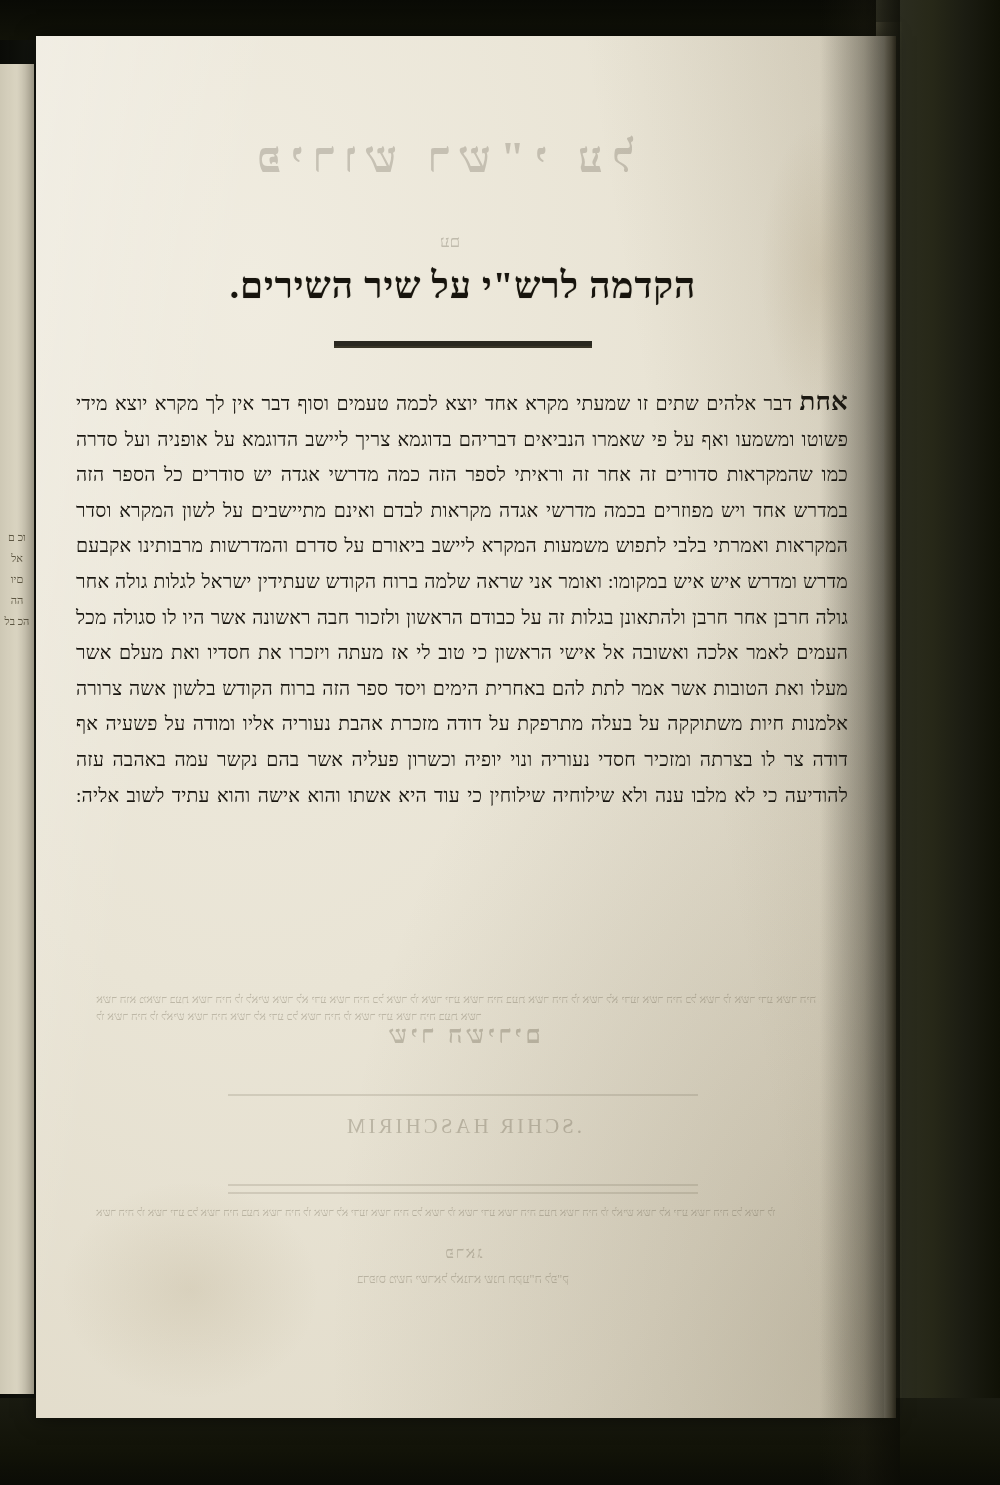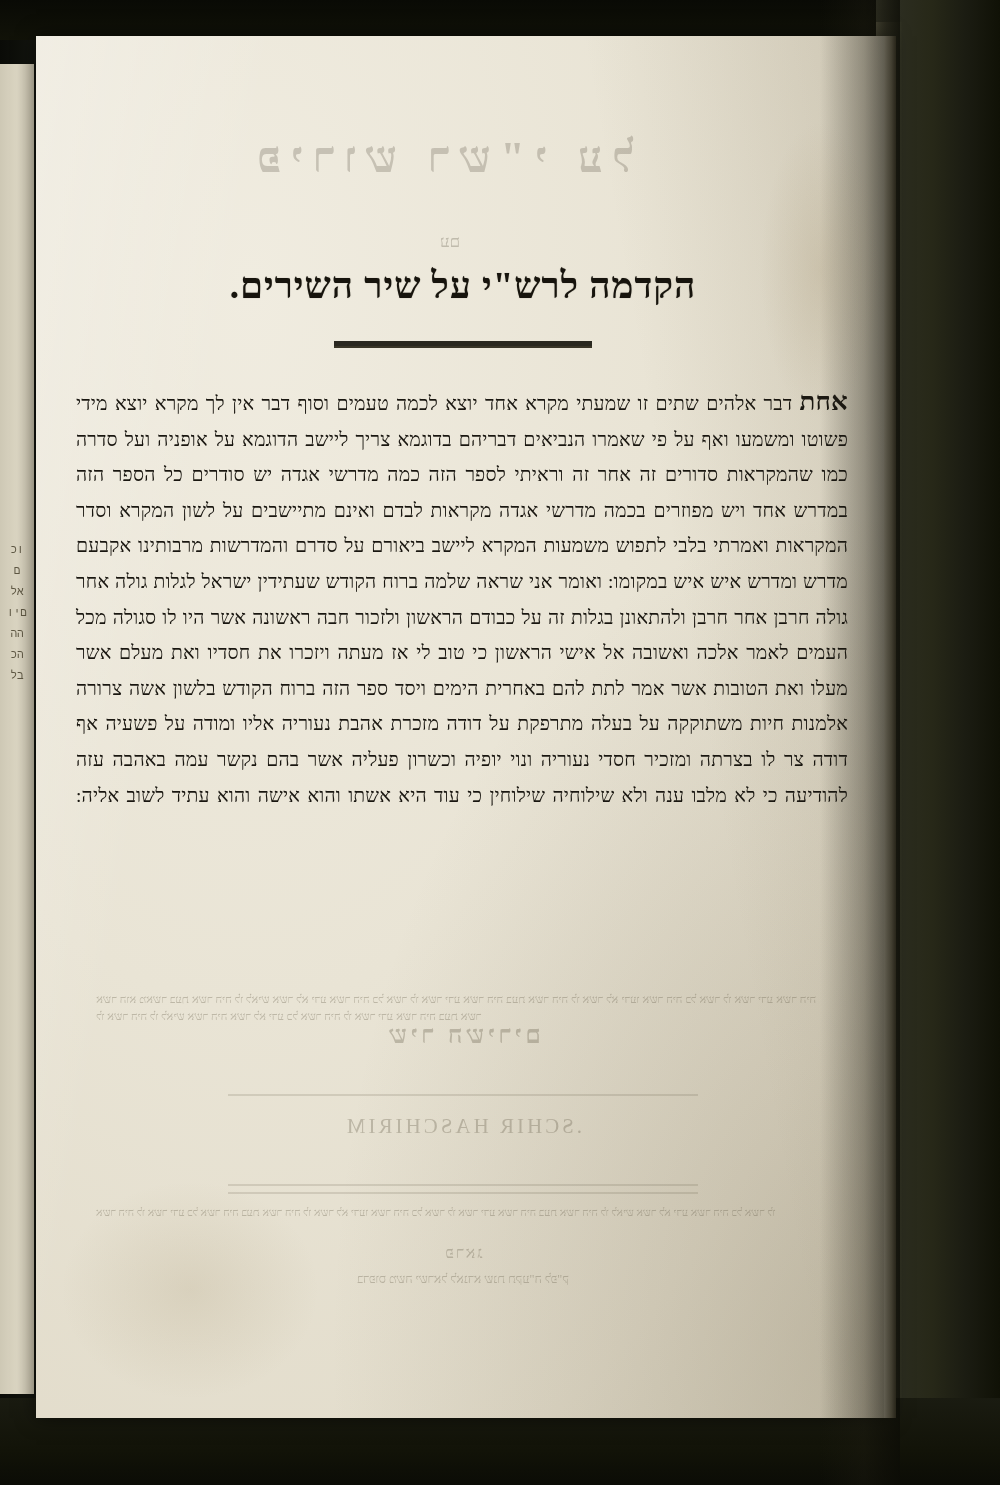--- a/index.html
+++ b/index.html
@@ -210,23 +210,23 @@
   .st-imprint-sub {
     position: absolute;
     left: 0; right: 0;
     text-align: center;
     font-size: 12.5px;
   }
 
   
   .sliver-text {
     position: absolute;
-    left: 4px; top: 540px;
+    left: 4px; top: 527px;
     width: 26px;
-    font-family: Liberation Mono, monospace;
+    font-family: Liberation Serif, serif;
     font-size: 11px;
     line-height: 21px;
     color: #4a432f;
     direction: rtl;
     text-align: center;
     opacity: .85;
   }
 
   .stain {
     position: absolute;

